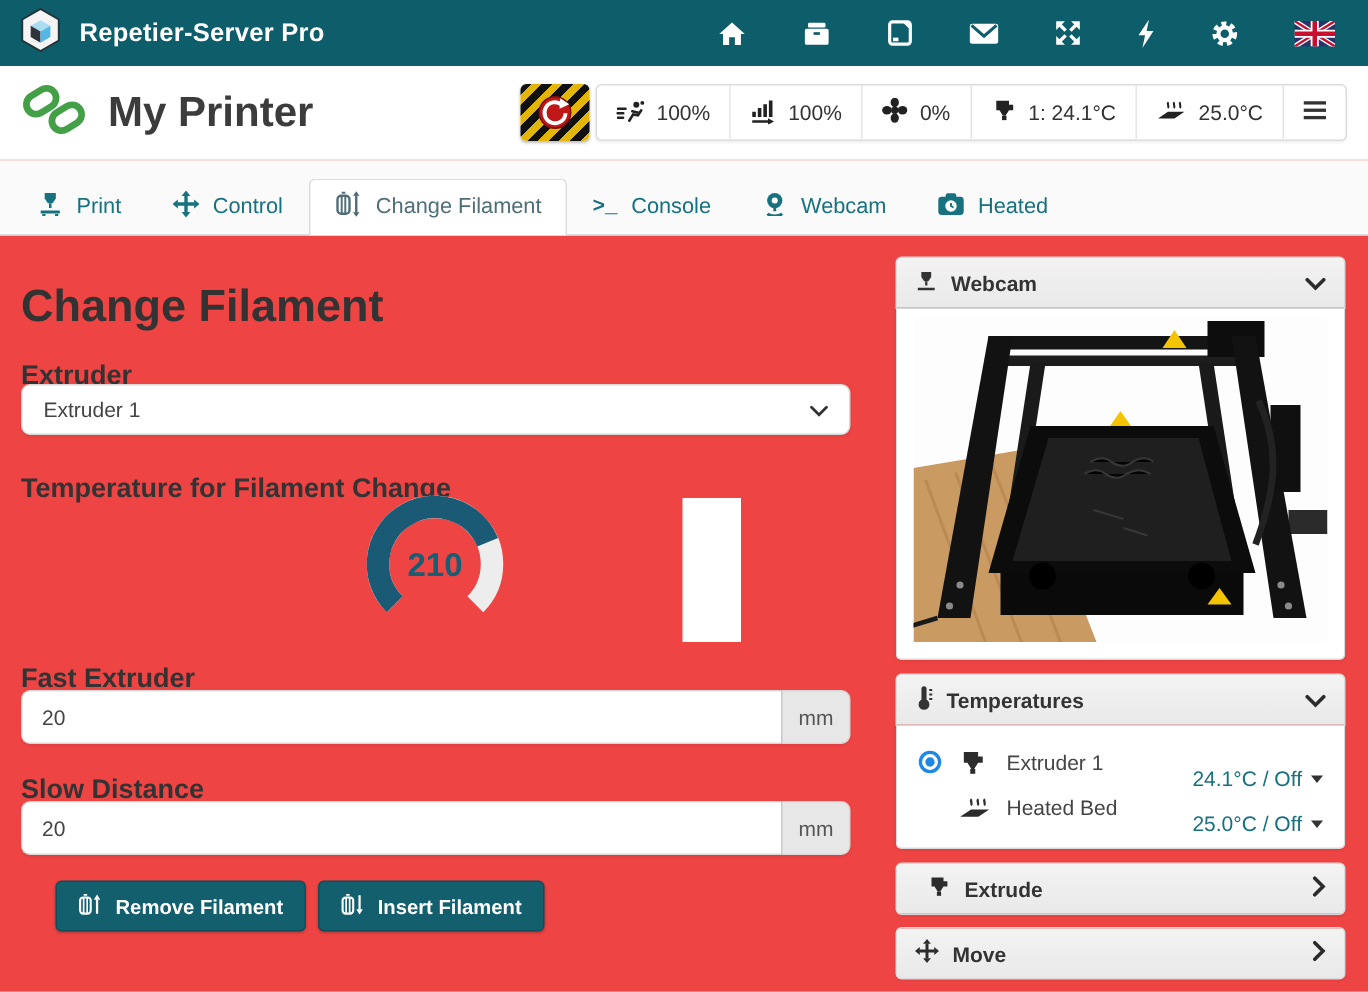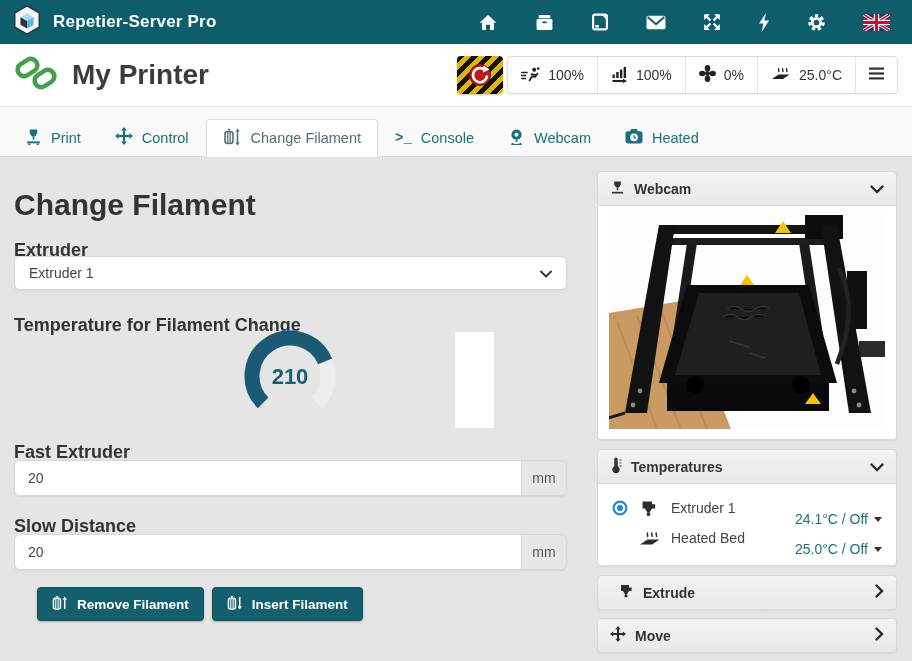--- a/index.html
+++ b/index.html
@@ -1,17 +1,17 @@
 <!DOCTYPE html>
 <html><head>
 <meta charset="utf-8">
 <style>
   * { box-sizing: border-box; margin: 0; padding: 0; }
   body { background:#fafafa; font-family:"Liberation Sans", sans-serif; }
-  .screen { position:relative; width:912px; height:661px; background:#e5e5e5; overflow:hidden; }
+  .screen { position:relative; width:912px; height:661px; background:#ef4444; overflow:hidden; }
 
   
   .navbar { position:absolute; top:0; left:0; width:912px; height:44px; background:#0d5e6a;
             display:flex; align-items:center; padding:0 12px; }
   .brand { display:flex; align-items:center; gap:11px; }
   .brand-title { color:#fff; font-size:17px; font-weight:bold; letter-spacing:.2px; }
   .nav-icons { margin-left:auto; display:flex; align-items:center; gap:37px; margin-right:10px; }
   .nav-ic { display:inline-flex; align-items:center; justify-content:center; cursor:pointer; }
 
   
@@ -231,20 +231,29 @@
                   <ellipse cx="3.1" cy="8" rx="3" ry="2.6"></ellipse>
                   <ellipse cx="12.9" cy="8" rx="3" ry="2.6"></ellipse>
                   <circle cx="8" cy="8" r="2.3"></circle>
                 </g>
               </svg>
           </span>
           <span>0%</span>
         </div>
         <div class="seg">
           <span>
+            <svg width="17" height="17" viewBox="0 0 16 16">
+                <polygon points="3,2 11,2 11,4.5 13.6,4.5 13.6,8 11,8 8.8,11.5 7.2,11.5 5,8 3,8" fill="#222"></polygon>
+                <rect x="6.6" y="11.5" width="2.8" height="2.7" fill="#222"></rect>
+              </svg>
+          </span>
+          <span>1: 24.1°C</span>
+        </div>
+        <div class="seg">
+          <span>
             <svg width="20" height="17" viewBox="0 0 20 17">
                 <polygon points="1,14 12,14 18.6,9.5 7.6,9.5" fill="#222"></polygon>
                 <g stroke="#222" stroke-width="1.4" fill="none">
                   <path d="M7.5 7 C9 5.8, 6.5 4.5, 8 3.2"></path>
                   <path d="M11.5 7 C13 5.8, 10.5 4.5, 12 3.2"></path>
                   <path d="M15.5 7 C17 5.8, 14.5 4.5, 16 3.2"></path>
                 </g>
               </svg>
           </span>
           <span>25.0°C</span>

